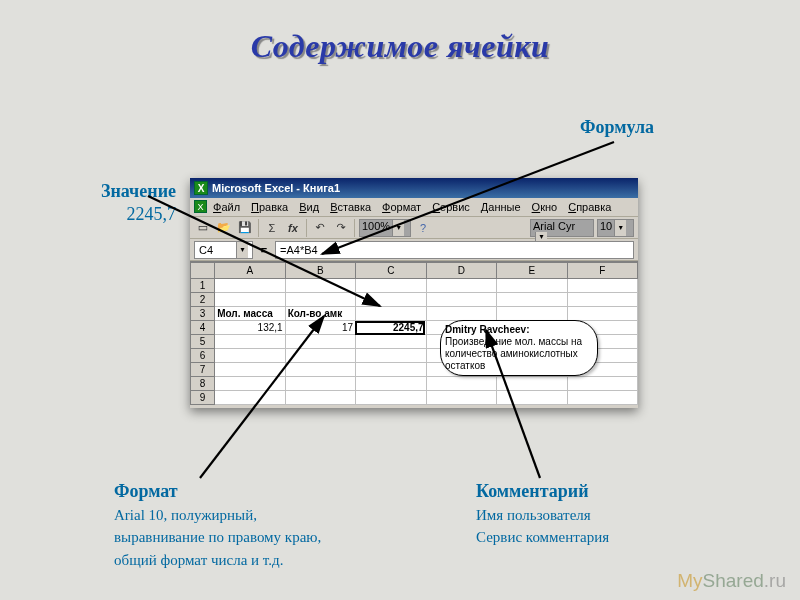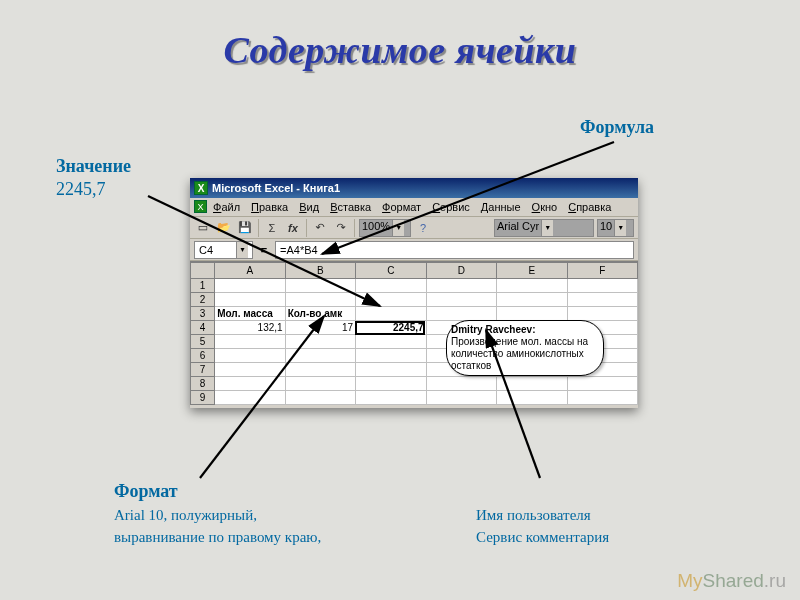--- a/index.html
+++ b/index.html
@@ -16,38 +16,38 @@
     font-family: "Times New Roman", serif;
     position: relative;
     overflow: hidden;
   }
   .title {
     position: absolute;
     top: 28px;
     left: 0;
     width: 100%;
     text-align: center;
-    font-size: 38px;
+    font-size: 32px;
     font-weight: bold;
     font-style: italic;
     color: #2a3aa8;
     text-shadow: 2px 2px 1px #888;
     letter-spacing: 0.5px;
   }
   .annot {
     position: absolute;
     font-size: 18px;
     color: #0369a1;
     line-height: 1.25;
   }
   .annot .lbl { font-weight: bold; }
   .annot .sub { font-weight: normal; font-size: 15px; }
 
   #a-formula { top: 116px; left: 580px; }
-  #a-value   { top: 155px; left: 56px; width: 120px; }
+  #a-value   { top: 180px; left: 56px; width: 120px; text-align: right; }
   #a-format  { top: 480px; left: 114px; width: 260px; }
   #a-comment { top: 480px; left: 476px; width: 200px; }
 
   
   svg.arrows {
     position: absolute;
     top: 0; left: 0;
     width: 800px; height: 600px;
     pointer-events: none;
   }
@@ -127,21 +127,21 @@
   }
   .dd-arrow {
     width: 12px; height: 16px;
     background: #d4d0c8;
     border-left: 1px solid #888;
     display:inline-flex; align-items:center; justify-content:center;
     font-size: 8px; color:#000;
     margin-left:2px;
   }
   .zoom-box { width:52px; }
-  .font-box { width:100px; }
+  .font-box { width:64px;flex-direction:column; }
   .size-box { width:37px; }
 
   .formulabar {
     background: #d4d0c8;
     display: flex;
     align-items: center;
     gap: 4px;
     padding: 2px 4px;
     border-bottom: 1px solid #aca899;
     height: 22px;
@@ -248,23 +248,24 @@
   <span class="lbl">Формула</span>
 </div>
 <div id="a-value" class="annot">
   <span class="lbl">Значение</span><br>
   <span class="sub" style="font-size:18px;">2245,7</span>
 </div>
 <div id="a-format" class="annot">
   <span class="lbl">Формат</span><br>
   <span class="sub">Arial 10, полужирный,</span><br>
   <span class="sub"> выравнивание по правому краю,</span><br>
+  <span class="sub">общий формат числа и т.д.</span>
 </div>
 <div id="a-comment" class="annot">
-  <br>
+  <span class="lbl">Комментарий</span><br>
   <span class="sub">Имя пользователя</span><br>
   <span class="sub">Сервис комментария</span>
 </div>
 
 <div class="excel-wrap">
   <div class="titlebar">
     <span class="x-icon">X</span>
     <span>Microsoft Excel - Книга1</span>
   </div>
   <div class="menubar">
@@ -406,21 +407,21 @@
             <td></td>
             <td></td>
             <td></td>
             <td></td>
             <td></td>
           </tr>
     </tbody>
       </table>
     <div class="sel-outline" id="selOutline" style="left: 164.594px; top: 58.5px; width: 70.4688px; height: 14px;"></div>
 
-    <div class="comment-box" style="top:58px; left:256px;border-radius:23px;">
+    <div class="comment-box" style="top:58px; left:250px;border-radius:23px;">
       <span class="author">Dmitry Ravcheev:</span>
       <span>Произведение мол. массы на количество аминокислотных остатков</span>
     </div>
   </div>
 </div>
 
 <svg class="arrows">
   <defs>
     <marker id="ah" markerWidth="10" markerHeight="10" refX="8" refY="3" orient="auto">
       <path d="M0,0 L9,3 L0,6 Z" fill="#000"></path>

